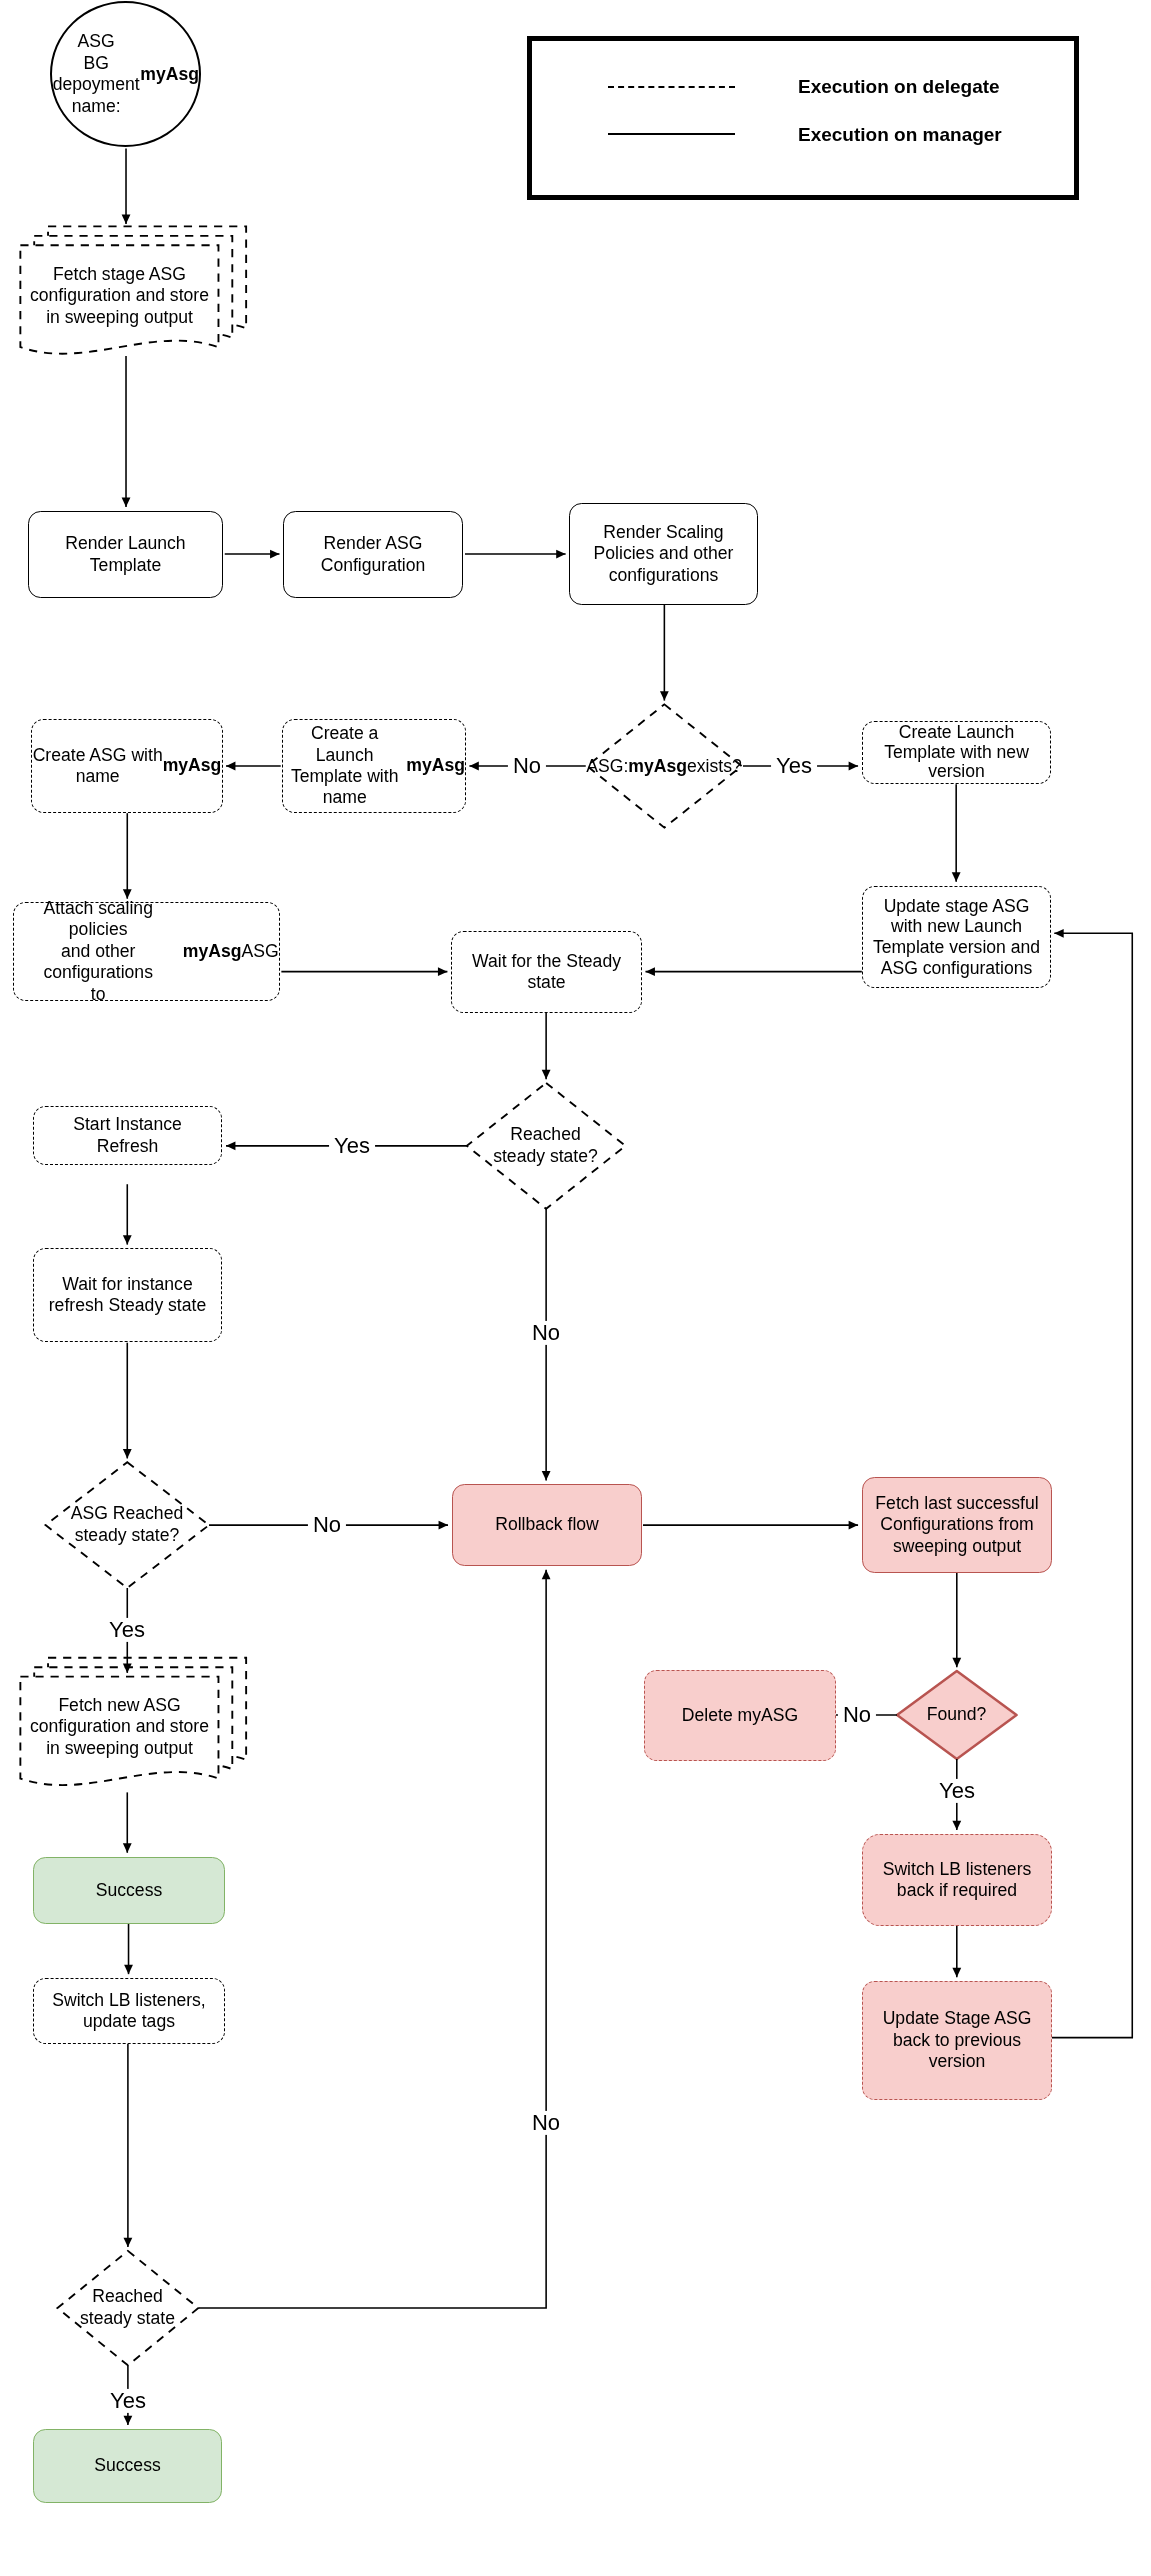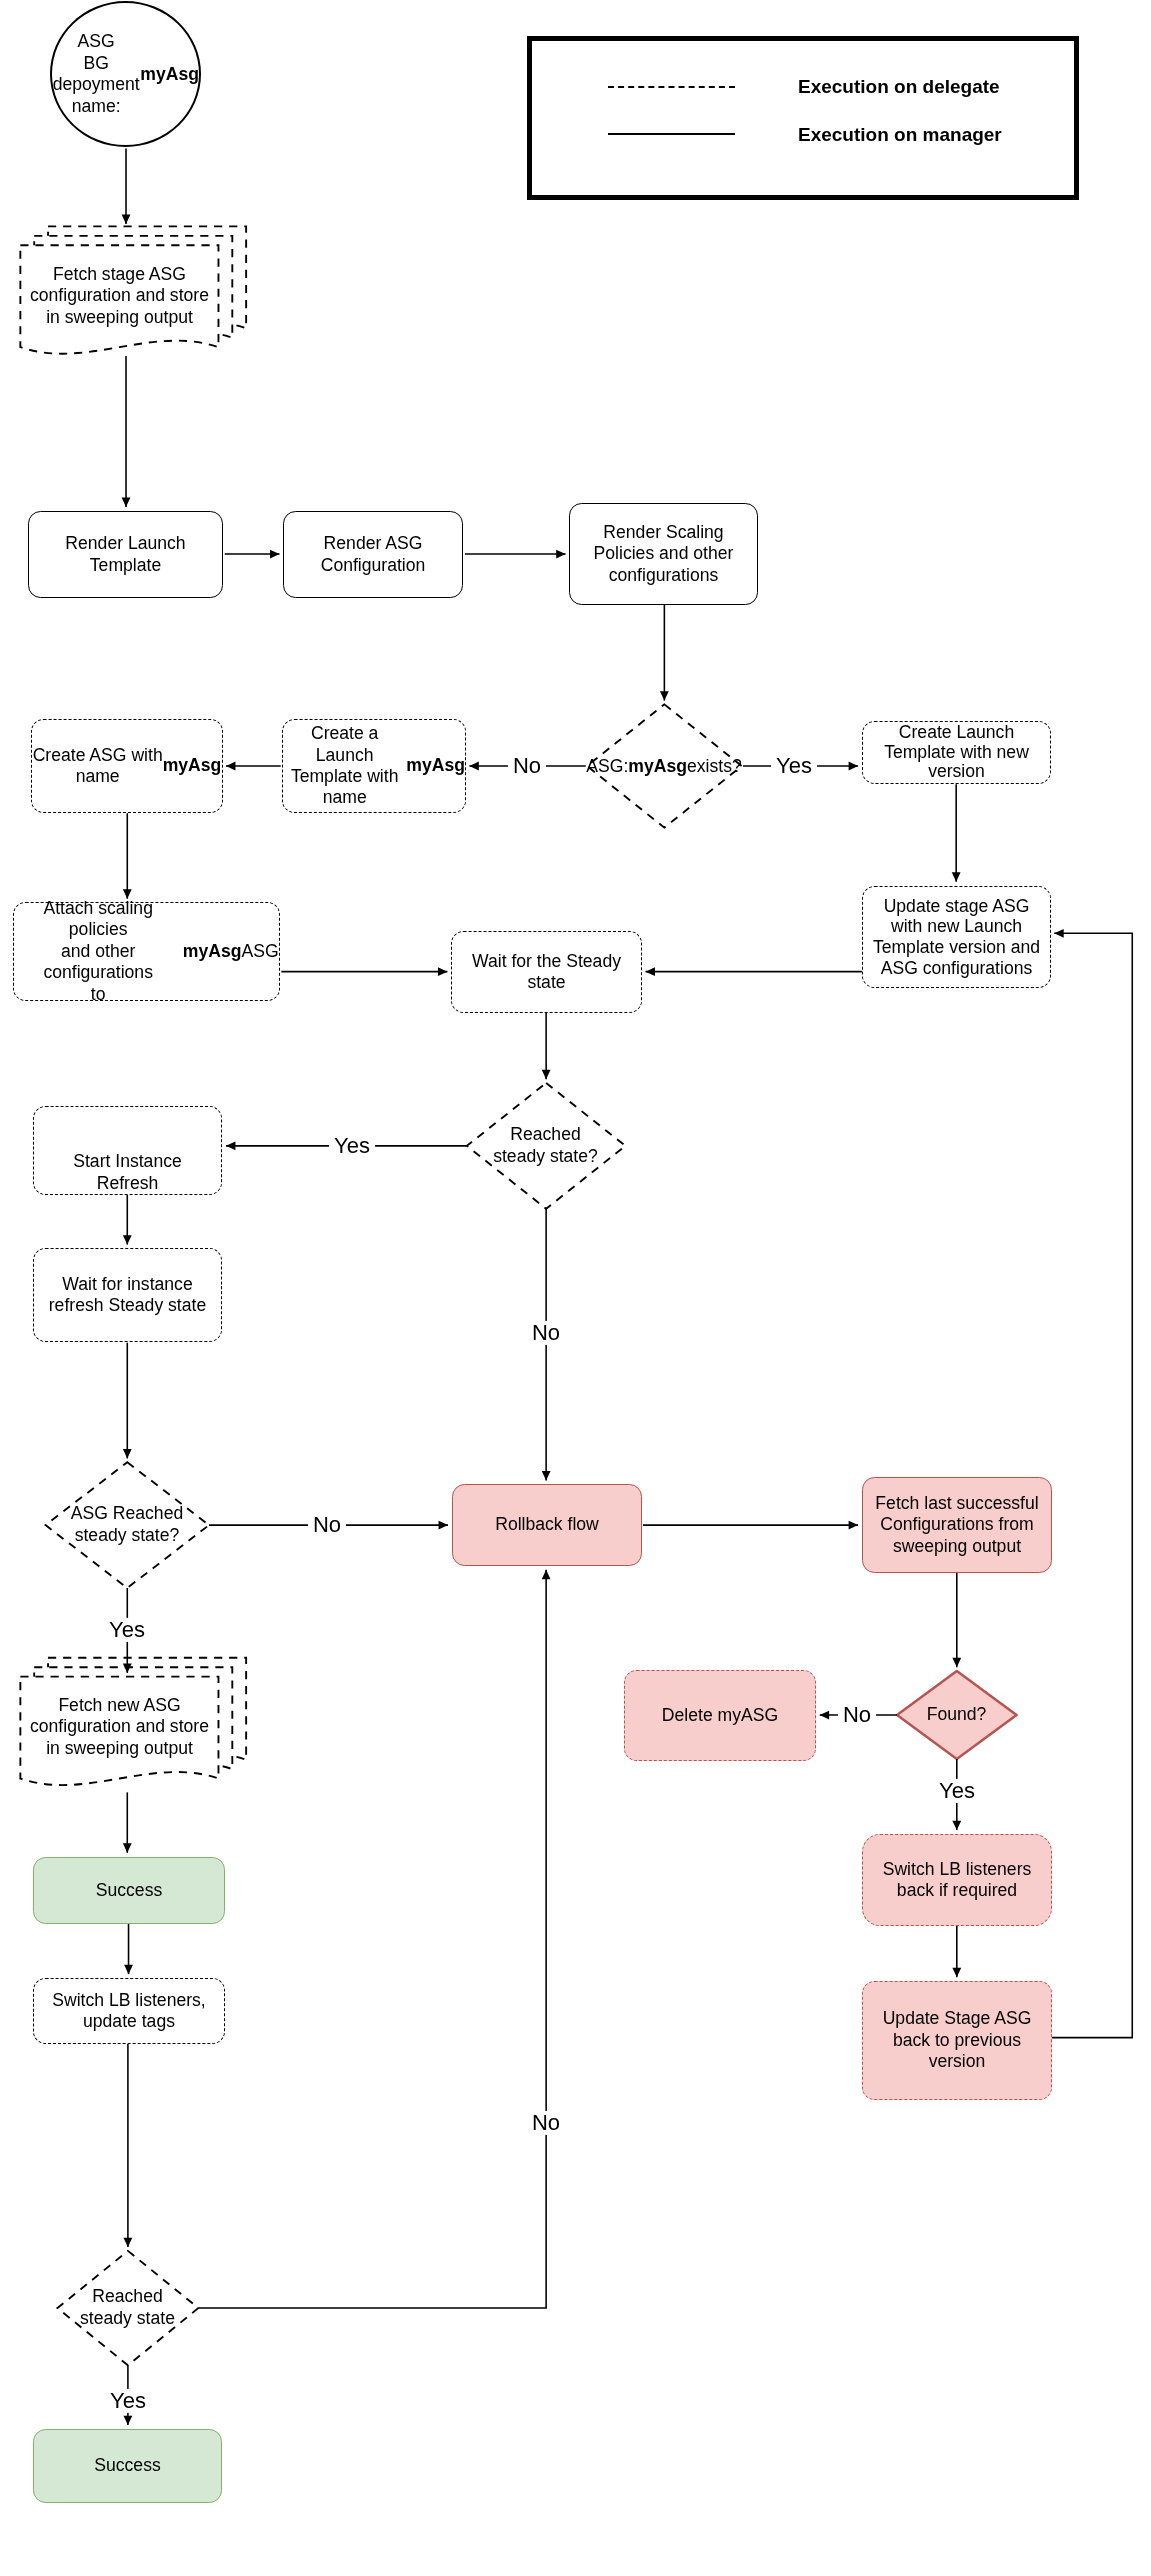--- a/index.html
+++ b/index.html
@@ -124,36 +124,36 @@
 ASG configurations</span></div>
   <div class="node box dashedk" style="left:12.6px;top:902px;width:267px;height:99px;"><span>Attach scaling policies
 and other configurations
 to </span><b>myAsg</b><span> ASG</span></div>
   <div class="node box dashedk" style="left:451px;top:931px;width:191px;height:82px;"><span>Wait for the Steady
 state</span></div>
 
   <div class="node slabel" style="left:470px;top:1108px;width:151px;height:75px;"><span>Reached
 steady state?</span></div>
 
-  <div class="node box dashedk" style="left:33px;top:1106px;width:189px;height:89px;align-items:flex-end;"><span>Start Instance
+  <div class="node box dashedk" style="left:33px;top:1106px;width:189px;height:59px;"><span>Start Instance
 Refresh</span></div>
   <div class="node box dashedk" style="left:33px;top:1248px;width:189px;height:94px;"><span>Wait for instance
 refresh Steady state</span></div>
 
   <div class="node slabel" style="left:42px;top:1487px;width:170px;height:75px;"><span>ASG Reached
 steady state?</span></div>
 
   <div class="node box pink" style="left:452px;top:1484px;width:190px;height:82px;"><span>Rollback flow</span></div>
   <div class="node box pink" style="left:862px;top:1477px;width:190px;height:96px;"><span>Fetch last successful
 Configurations from
 sweeping output</span></div>
 
   <div class="node slabel" style="left:903px;top:1696px;width:107px;height:38px;"><span>Found?</span></div>
 
-  <div class="node pinkdash" style="left:624px;top:1670px;width:192px;height:91px;"><span>Delete myASG</span></div>
+  <div class="node pinkdash" style="left:644px;top:1670px;width:192px;height:91px;"><span>Delete myASG</span></div>
   <div class="node pinkdash" style="left:862px;top:1834px;width:190px;height:92px;border-radius:18px;"><span>Switch LB listeners
 back if required</span></div>
   <div class="node pinkdash" style="left:862px;top:1981px;width:190px;height:119px;"><span>Update Stage ASG
 back to previous
 version</span></div>
 
   <div class="node slabel" style="left:25px;top:1683px;width:189px;height:88px;"><span>Fetch new ASG
 configuration and store
 in sweeping output</span></div>
 

